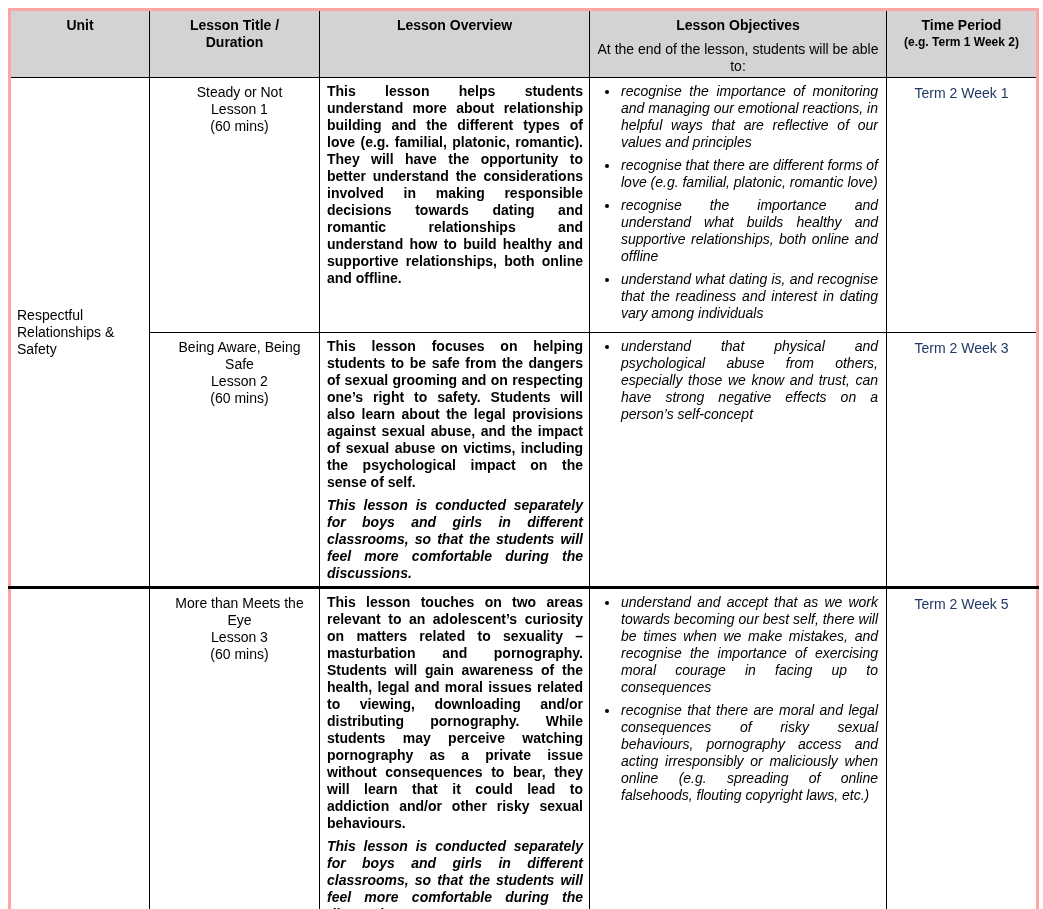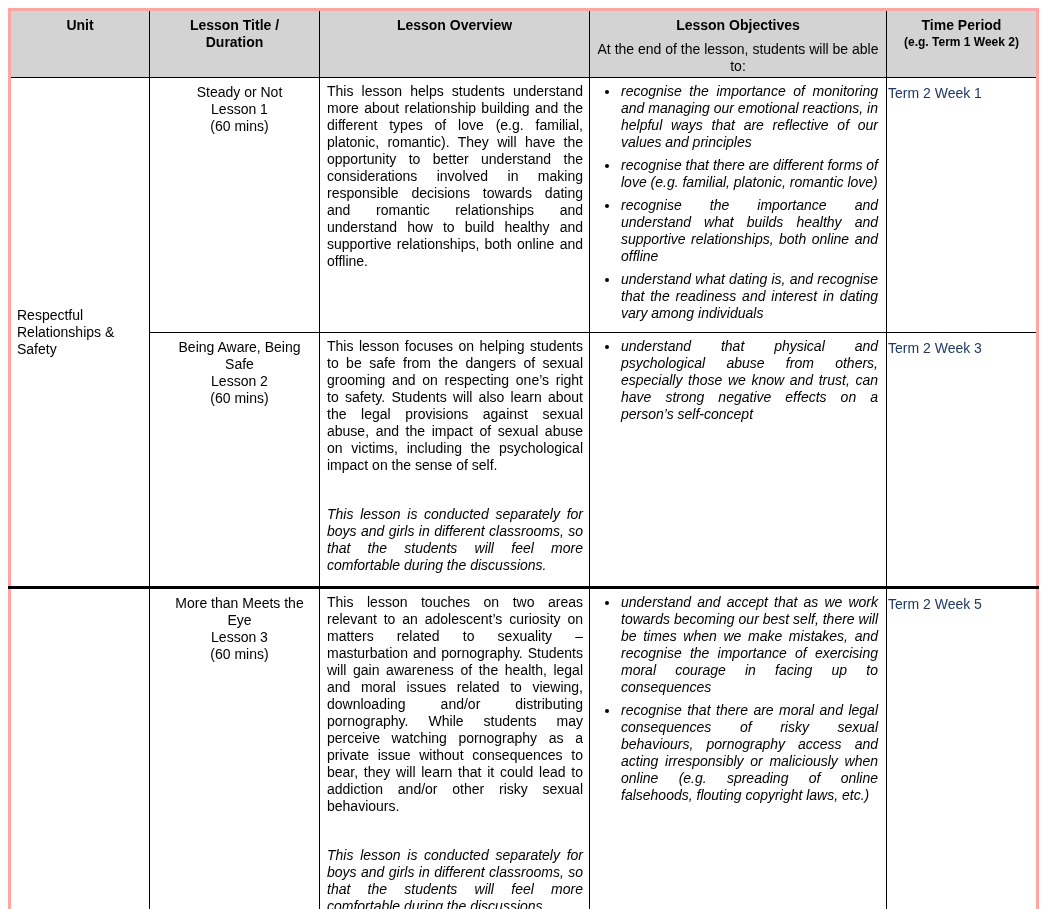--- a/index.html
+++ b/index.html
@@ -61,37 +61,37 @@
     padding: 4px 6px;
   }
   td.title-cell {
     text-align: center;
     padding: 6px 4px 0 14px;
   }
   td.overview-cell {
     padding: 5px 6px 4px 7px;
     text-align: justify;
   }
-  td.overview-cell p { margin: 0; }
-  td.overview-cell p.note { margin-top: 32px; font-style: italic; }
+  td.overview-cell p { margin: 0; font-weight: bold; }
+  td.overview-cell p.note { margin-top: 6px; font-style: italic; }
   td.objectives-cell {
     padding: 5px 8px 4px 0;
     font-style: italic;
   }
   td.objectives-cell ul {
     margin: 0;
     padding-left: 30px;
   }
   td.objectives-cell li {
     text-align: justify;
     margin-bottom: 6px;
     padding-left: 1px;
   }
   td.time-cell {
-    text-align: left;
+    text-align: center;
     padding-top: 7px;
     color: #1f3864;
   }
 </style>
 </head>
 <body>
 
 <div class="page">
   <table class="lesson-table">
     <colgroup>

